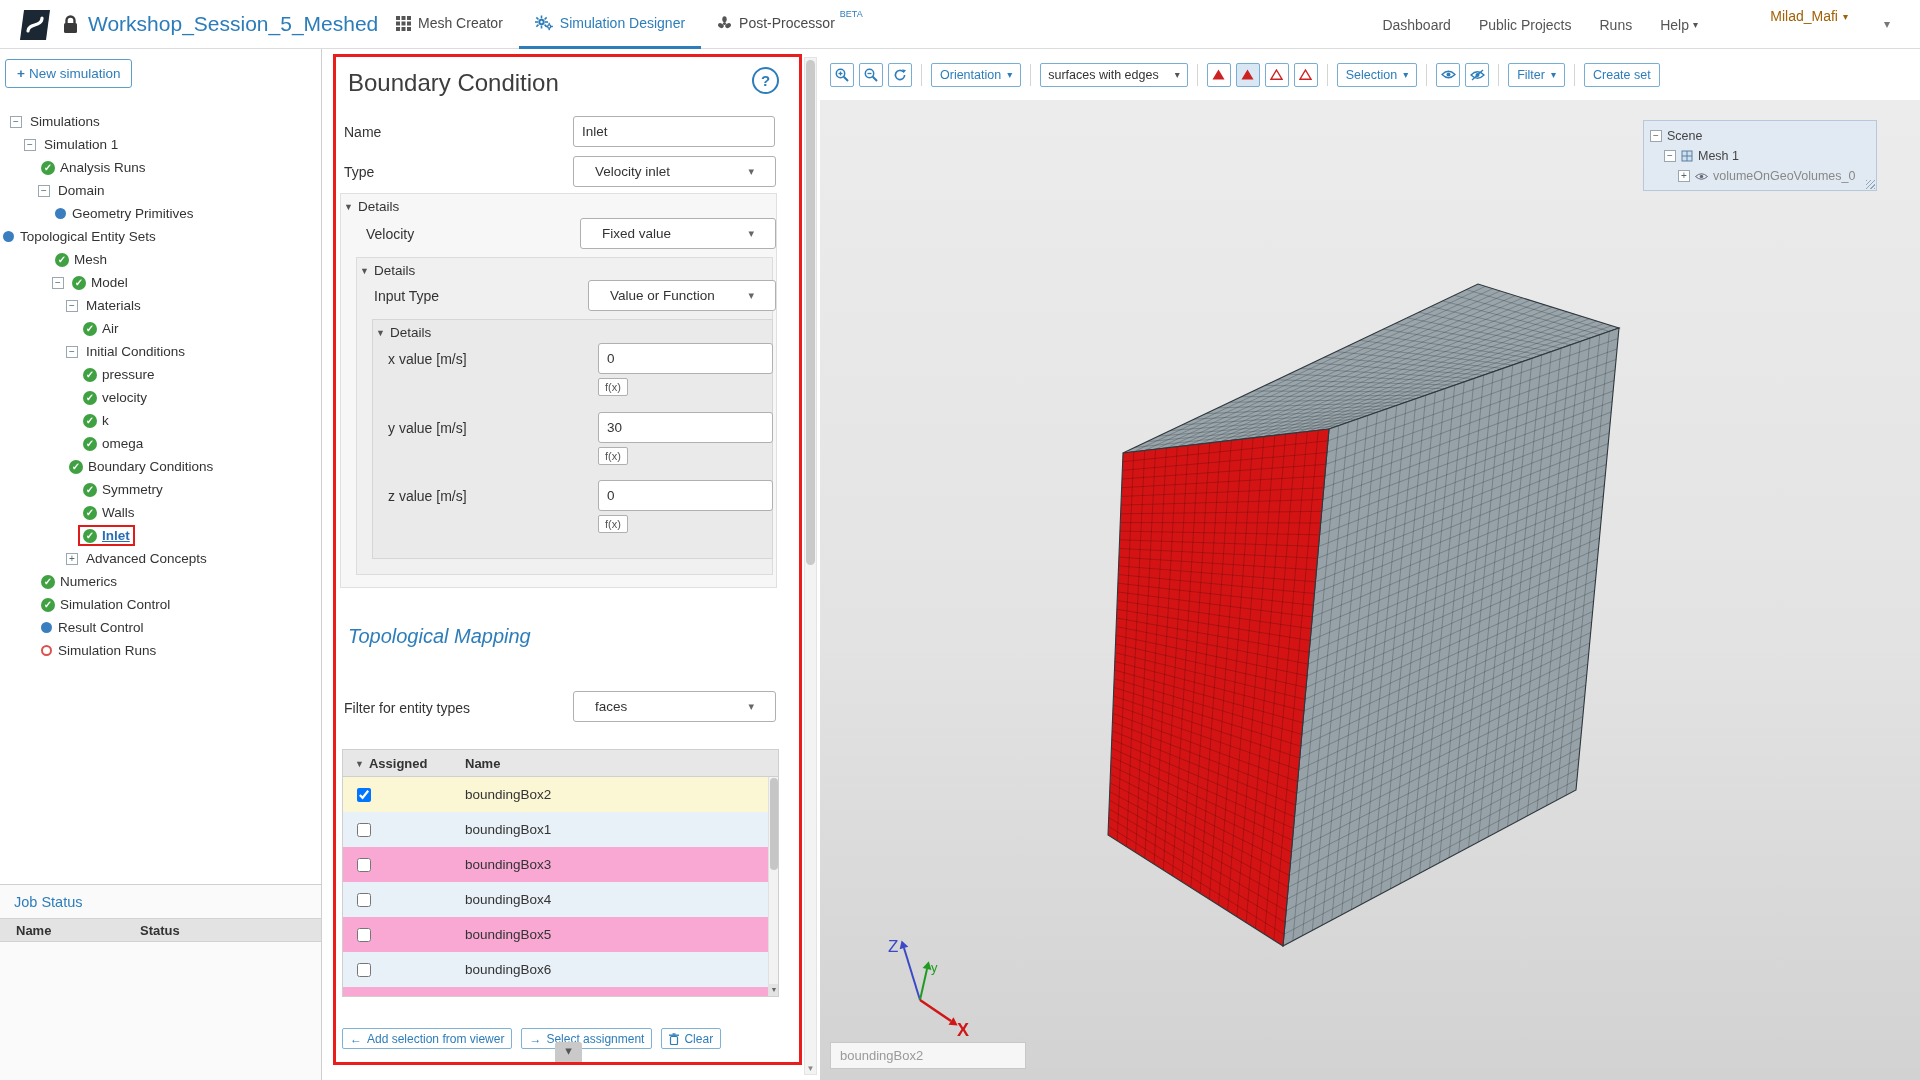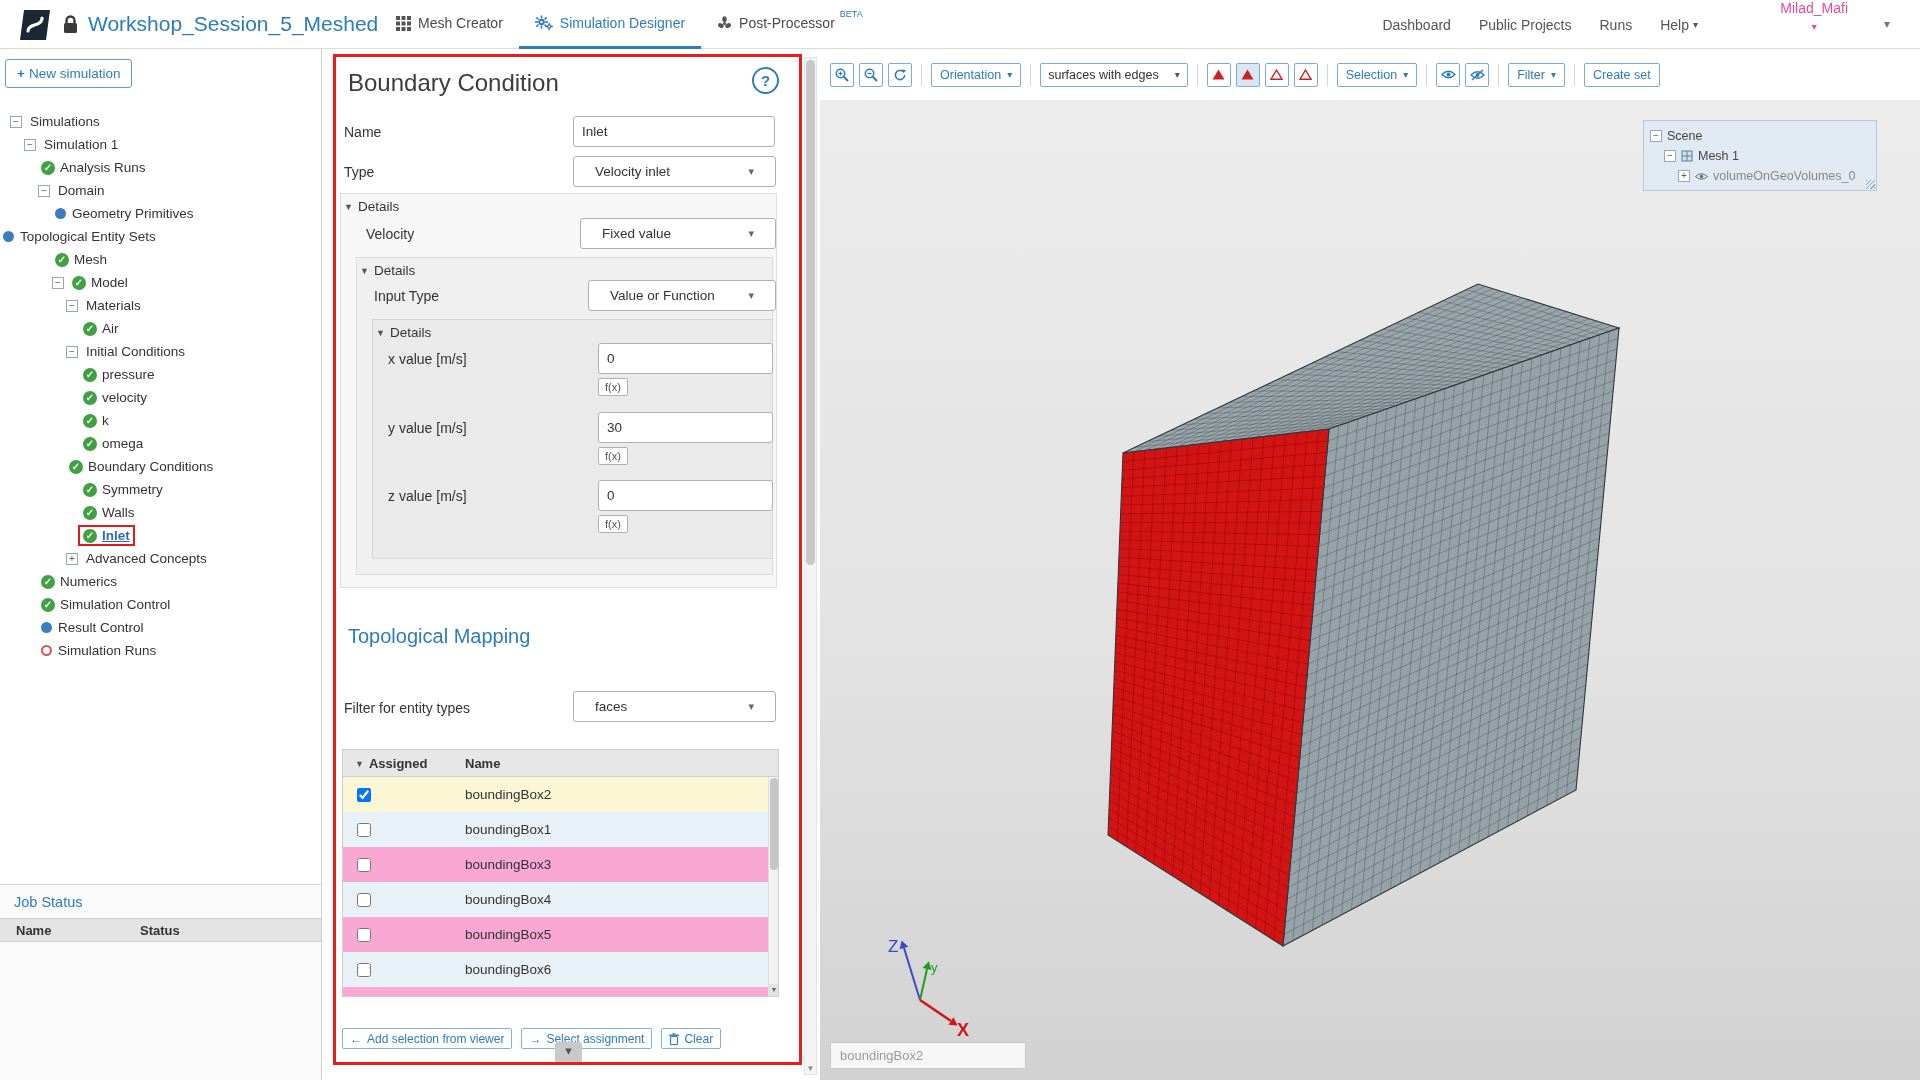--- a/index.html
+++ b/index.html
@@ -15,21 +15,21 @@
   .proj-title { position:absolute; left:88px; top:12px; font-size:21px; color:#2b7cba; }
   .tabs { position:absolute; left:380px; top:0; height:49px; display:flex; }
   .tab { height:49px; display:flex; align-items:center; gap:7px; padding:0 16px;
     font-size:14px; color:#4a4a4a; cursor:pointer; border-bottom:3px solid transparent; }
   .tab.active { color:#2d7dbb; border-bottom-color:#2d7dbb; }
   .tab .beta { font-size:9px; color:#2d7dbb; position:relative; top:-9px; left:-2px; }
   .header-nav { position:absolute; right:222px; top:0; height:49px; display:flex; align-items:center; gap:28px; }
   .nav-link { font-size:14px; color:#555; cursor:pointer; }
   .help-menu { display:flex; align-items:center; gap:4px; font-size:14px; color:#555; cursor:pointer; }
   .user-menu { position:absolute; right:72px; top:0; height:32px; display:flex; align-items:center; gap:5px;
-    font-size:14px; color:#ec4899; cursor:pointer;flex-direction:column; }
+    font-size:14px; color:#a16207; cursor:pointer; }
   .hdr-caret { position:absolute; right:30px; top:17px; font-size:12px; color:#777; cursor:pointer; }
 
   
   .sidebar { position:absolute; left:0; top:49px; width:322px; height:1031px; background:#fff;
     border-right:1px solid #cfcfcf; }
   .new-sim { position:absolute; left:5px; top:10px; height:29px; padding:0 11px; background:#fff;
     border:1px solid #5e9fc9; border-radius:3px; color:#2d7dbb; font-size:13.5px;
     display:inline-flex; align-items:center; gap:4px; cursor:pointer; }
   .tree { position:absolute; left:0; top:61px; width:322px; }
   .tree-row { display:flex; align-items:center; height:23px; font-size:13.5px; color:#333; cursor:pointer; white-space:nowrap; }
@@ -68,21 +68,21 @@
     font-size:13.5px; color:#333; cursor:pointer; }
   .dselect .caret { color:#666; font-size:11px; }
   .dbox { position:absolute; border:1px solid #e0e0e0; }
   .l1 { background:#f7f7f7; }
   .l2 { background:#f0f0f0; border-color:#dcdcdc; }
   .l3 { background:#eaeaea; border-color:#d6d6d6; }
   .dhead { position:absolute; font-size:13.5px; color:#333; display:flex; align-items:center; gap:5px; cursor:pointer; }
   .dhead .tri { font-size:9px; color:#555; }
   .fx { position:absolute; width:30px; height:18px; border:1px solid #b0b0b0; border-radius:2px; background:#fff;
     font-size:11px; color:#555; display:flex; align-items:center; justify-content:center; cursor:pointer; }
-  .topo-title { position:absolute; left:12px; top:568px; font-size:20px; color:#2d7dbb; }
+  .topo-title { position:absolute; left:12px; top:568px; font-size:20px; color:#2d7dbb;font-style:italic; }
 
   .as-table { position:absolute; left:6px; top:692px; width:437px; height:248px;
     border:1px solid #cfcfcf; overflow:hidden; background:#fff; }
   .as-head { height:27px; background:#e7e7e7; border-bottom:1px solid #cfcfcf; position:relative;
     font-size:13px; font-weight:bold; color:#333; }
   .as-head .h1 { position:absolute; left:12px; top:6px; display:flex; gap:5px; align-items:center; }
   .as-head .h1 .tri { font-size:9px; color:#555; }
   .as-head .h2 { position:absolute; left:122px; top:6px; }
   .as-row { height:35px; display:flex; align-items:center; background:#f9a8d4; cursor:pointer; }
   .as-row.alt { background:#e9f1f8; }

